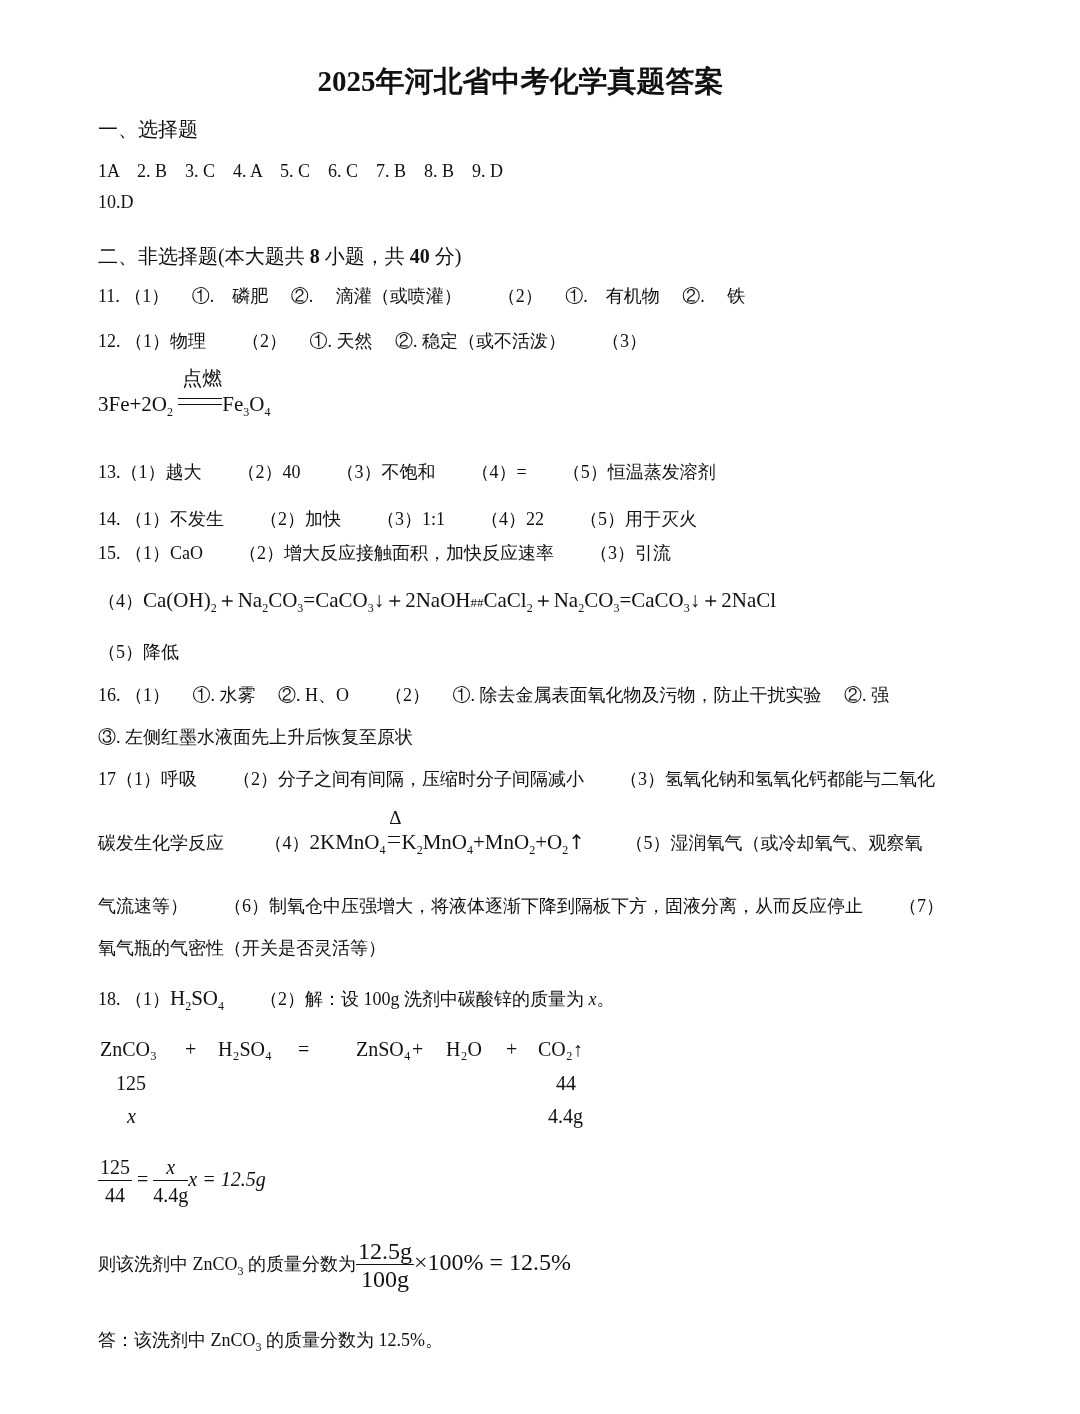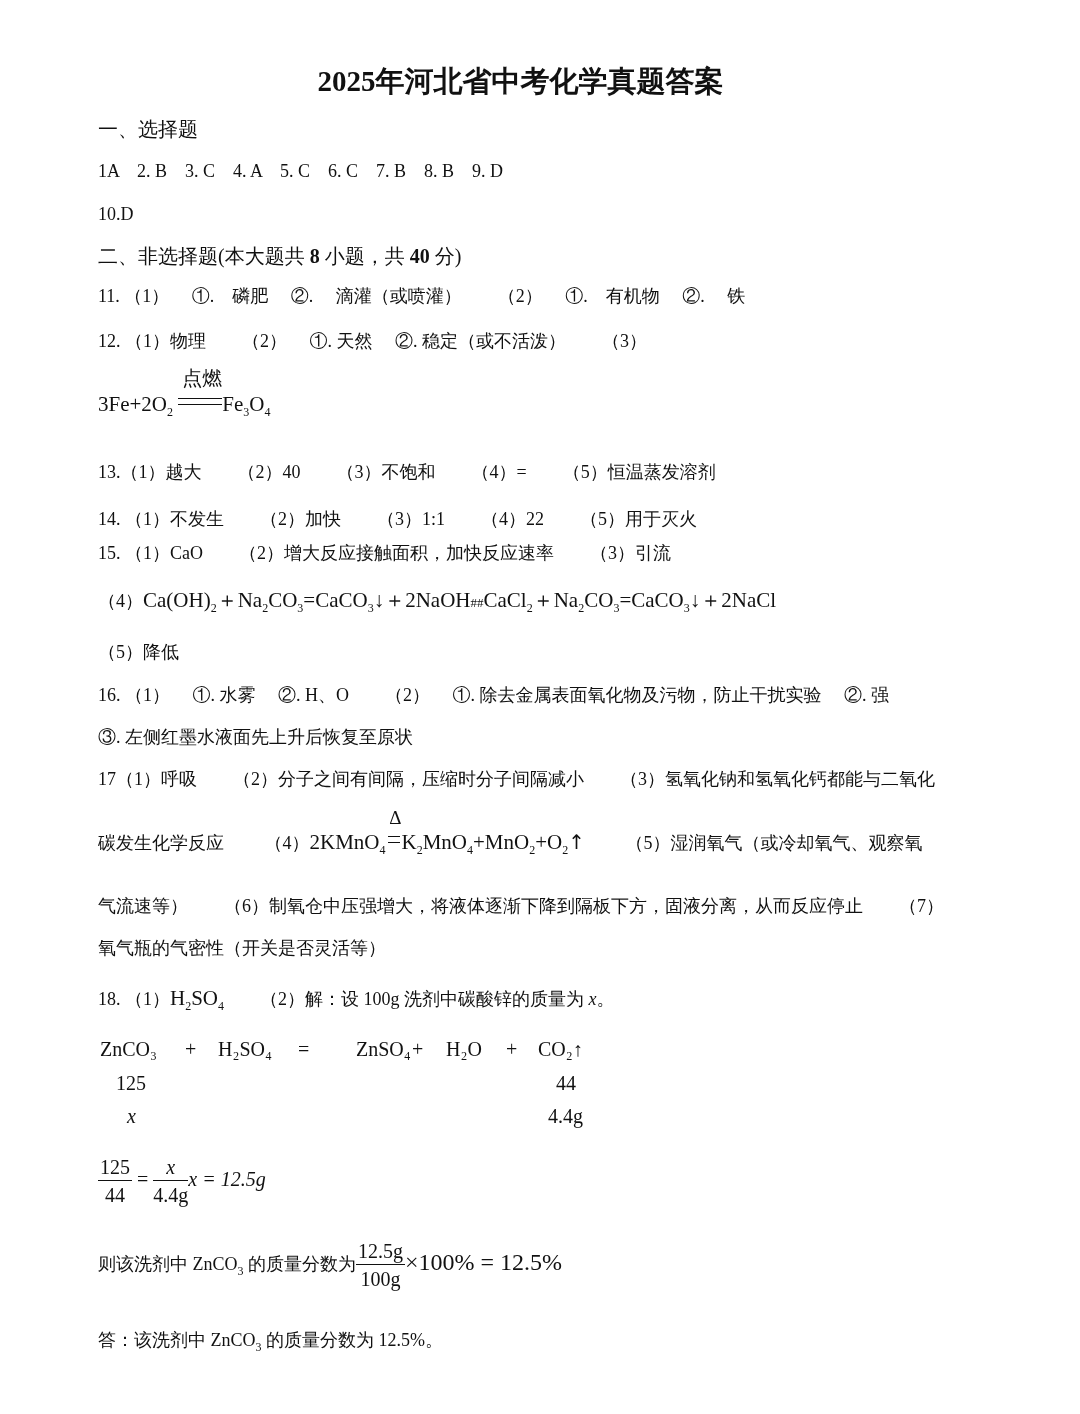--- a/index.html
+++ b/index.html
@@ -28,21 +28,21 @@
   .arrow { font-family: "DejaVu Sans", sans-serif; font-size: 20px; }
   .sep { font-size: 13px; }
 </style>
 </head>
 <body>
 
 <div class="title">2025年河北省中考化学真题答案</div>
 
 <div class="line sec" style="top:117px;">一、选择题</div>
 <div class="line" style="top:159px;">1A　2. B　3. C　4. A　5. C　6. C　7. B　8. B　9. D</div>
-<div class="line" style="top:202px;">10.D</div>
+<div class="line" style="top:190px;">10.D</div>
 
 <div class="line sec" style="top:244px;"><span>二、非选择题(本大题共 </span><b>8</b><span> 小题，共 </span><b>40</b><span> 分)</span></div>
 
 <div class="line" style="top:284px;">11. （1）　 ①.　磷肥　 ②.　 滴灌（或喷灌）　　（2）　 ①.　有机物　 ②.　 铁</div>
 <div class="line" style="top:329px;">12. （1）物理　　（2）　 ①. 天然　 ②. 稳定（或不活泼）　　（3）</div>
 
 <div class="line eq-big" style="top:392px;">
   <span>3Fe+2O</span><sub>2</sub>
   <span class="cond"><span class="top">点燃</span><span class="bars"></span></span><span>Fe</span><sub>3</sub><span>O</span><sub>4</sub>
 </div>
@@ -87,18 +87,18 @@
 <div class="it" style="position:absolute; top:1105px; left:127px; font-size:20px;">x</div>
 <div style="position:absolute; top:1105px; left:548px; font-size:20px;">4.4g</div>
 
 <div class="line" style="top:1154px; font-size:20px;">
   <span class="frac"><span class="num">125</span><span class="den">44</span></span>
   <span>=</span>
   <span class="frac"><span class="num it">x</span><span class="den">4.4g</span></span><span class="it">x = 12.5g</span>
 </div>
 
 <div class="line" style="top:1238px; font-size:18px;">
-  <span>则该洗剂中 ZnCO</span><sub>3</sub><span> 的质量分数为</span><span class="frac" style="font-size:20px;"><span class="num">12.5g</span><span class="den">100g</span></span><span style="font-size:24px;">×100% = 12.5%</span>
+  <span>则该洗剂中 ZnCO</span><sub>3</sub><span> 的质量分数为</span><span class="frac" style="font-size:24px;"><span class="num">12.5g</span><span class="den">100g</span></span><span style="font-size:24px;">×100% = 12.5%</span>
 </div>
 
 <div class="line" style="top:1328px; font-size:18px;">
   <span>答：该洗剂中 ZnCO</span><sub>3</sub><span> 的质量分数为 12.5%。</span>
 </div>
 
 </body></html>

